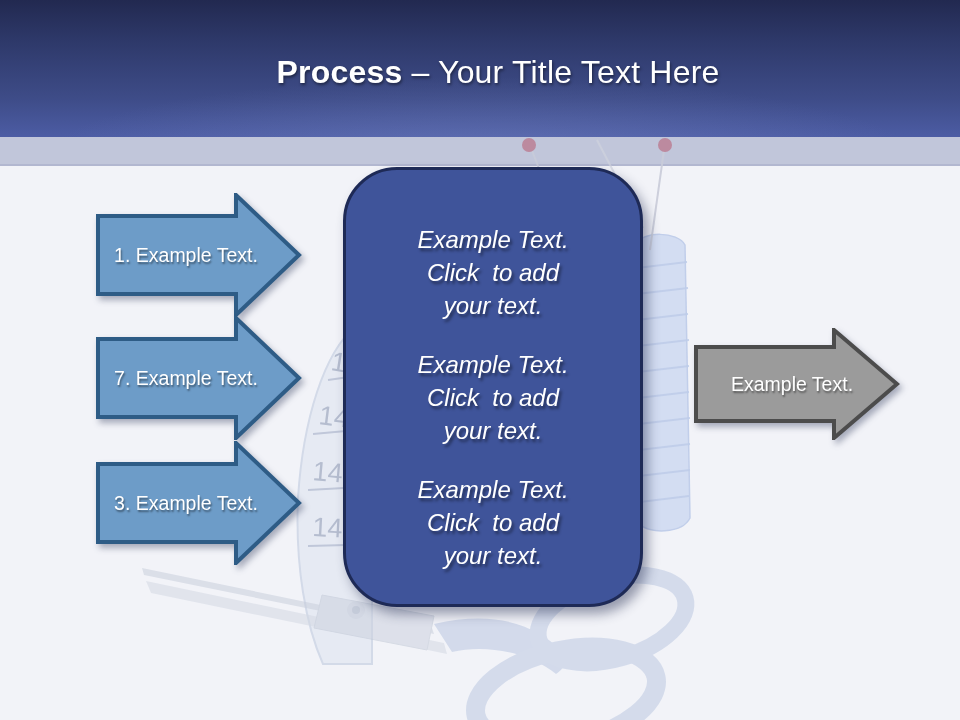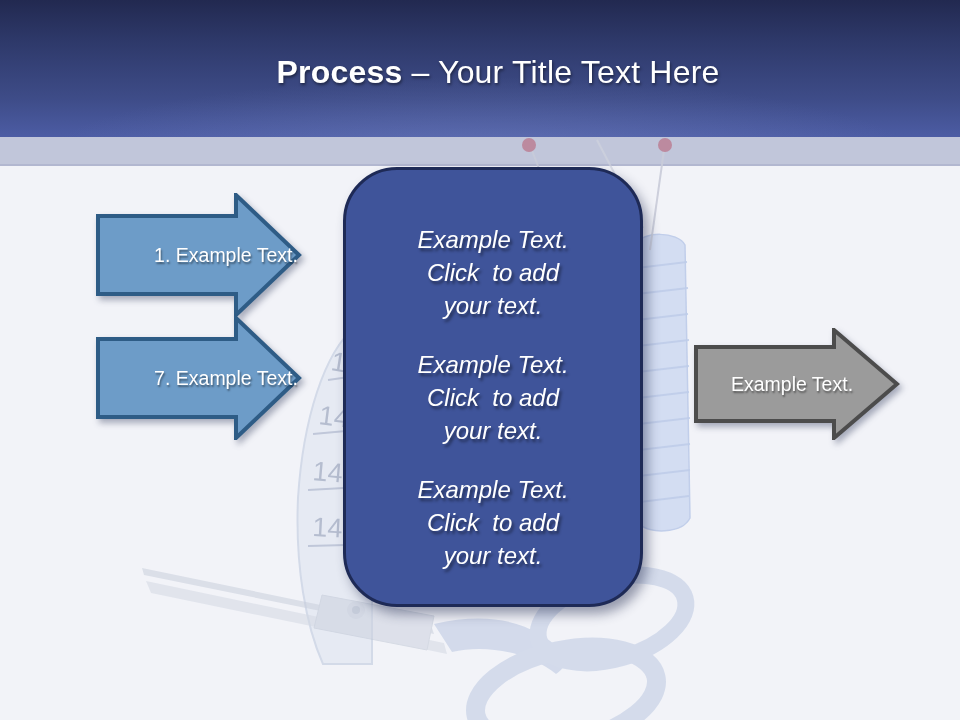--- a/index.html
+++ b/index.html
@@ -33,21 +33,21 @@
   .bgart{position:absolute;left:0;top:0;width:960px;height:720px;z-index:1;pointer-events:none;}
   
   .arrow{position:absolute;z-index:2;}
   .arrow svg{display:block;filter:drop-shadow(3px 4px 3px rgba(40,50,85,.38));}
   .arrow .lbl{
     position:absolute;left:0;top:0;width:100%;height:100%;
     display:flex;align-items:center;justify-content:center;
     color:#fff;font-size:19.5px;text-shadow:1px 2px 2px rgba(0,0,0,.45);
     box-sizing:border-box;
   }
-  .arrow.step .lbl{padding-right:26px;margin-left:40px;}
+  .arrow.step .lbl{padding-right:26px;}
   .arrow.result .lbl{padding-right:10px;}
   .step1{left:96px;top:193px;}
   .step2{left:96px;top:316px;}
   .step3{left:96px;top:441px;}
   .result{left:694px;top:328px;}
   
   .panel{
     position:absolute;left:343px;top:167px;width:300px;height:440px;z-index:3;
     box-sizing:border-box;
     background:#3f549a;border:3px solid #1e2a56;border-radius:54px;
@@ -127,20 +127,26 @@
     <span class="lbl">1. Example Text.</span>
   </div>
 
   <div class="arrow step step2">
     <svg width="206" height="124" viewBox="0 0 206 124">
       <polygon points="2,23 140,23 140,2 203,62 140,122 140,101 2,101" fill="#6d9cc8" stroke="#2e5c86" stroke-width="4"></polygon>
     </svg>
     <span class="lbl">7. Example Text.</span>
   </div>
 
+  <div class="arrow step step3">
+    <svg width="206" height="124" viewBox="0 0 206 124">
+      <polygon points="2,23 140,23 140,2 203,62 140,122 140,101 2,101" fill="#6d9cc8" stroke="#2e5c86" stroke-width="4"></polygon>
+    </svg>
+    <span class="lbl">3. Example Text.</span>
+  </div>
 
   <div class="panel">
     <div class="block">Example Text.
 Click  to add
 your text.</div>
     <div class="block">Example Text.
 Click  to add
 your text.</div>
     <div class="block">Example Text.
 Click  to add

